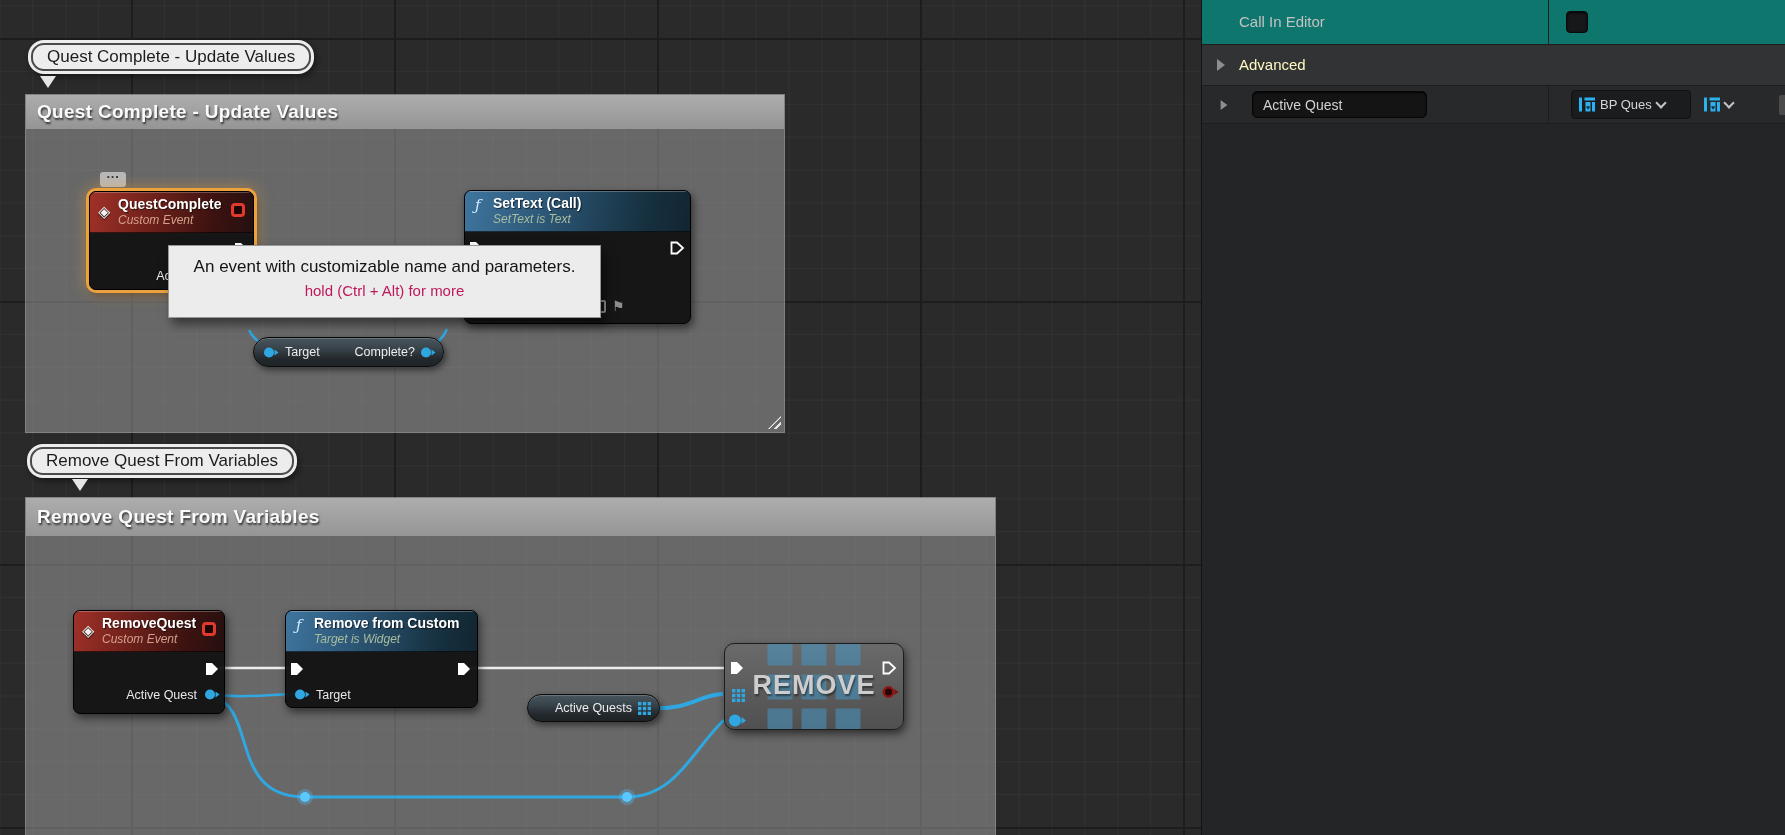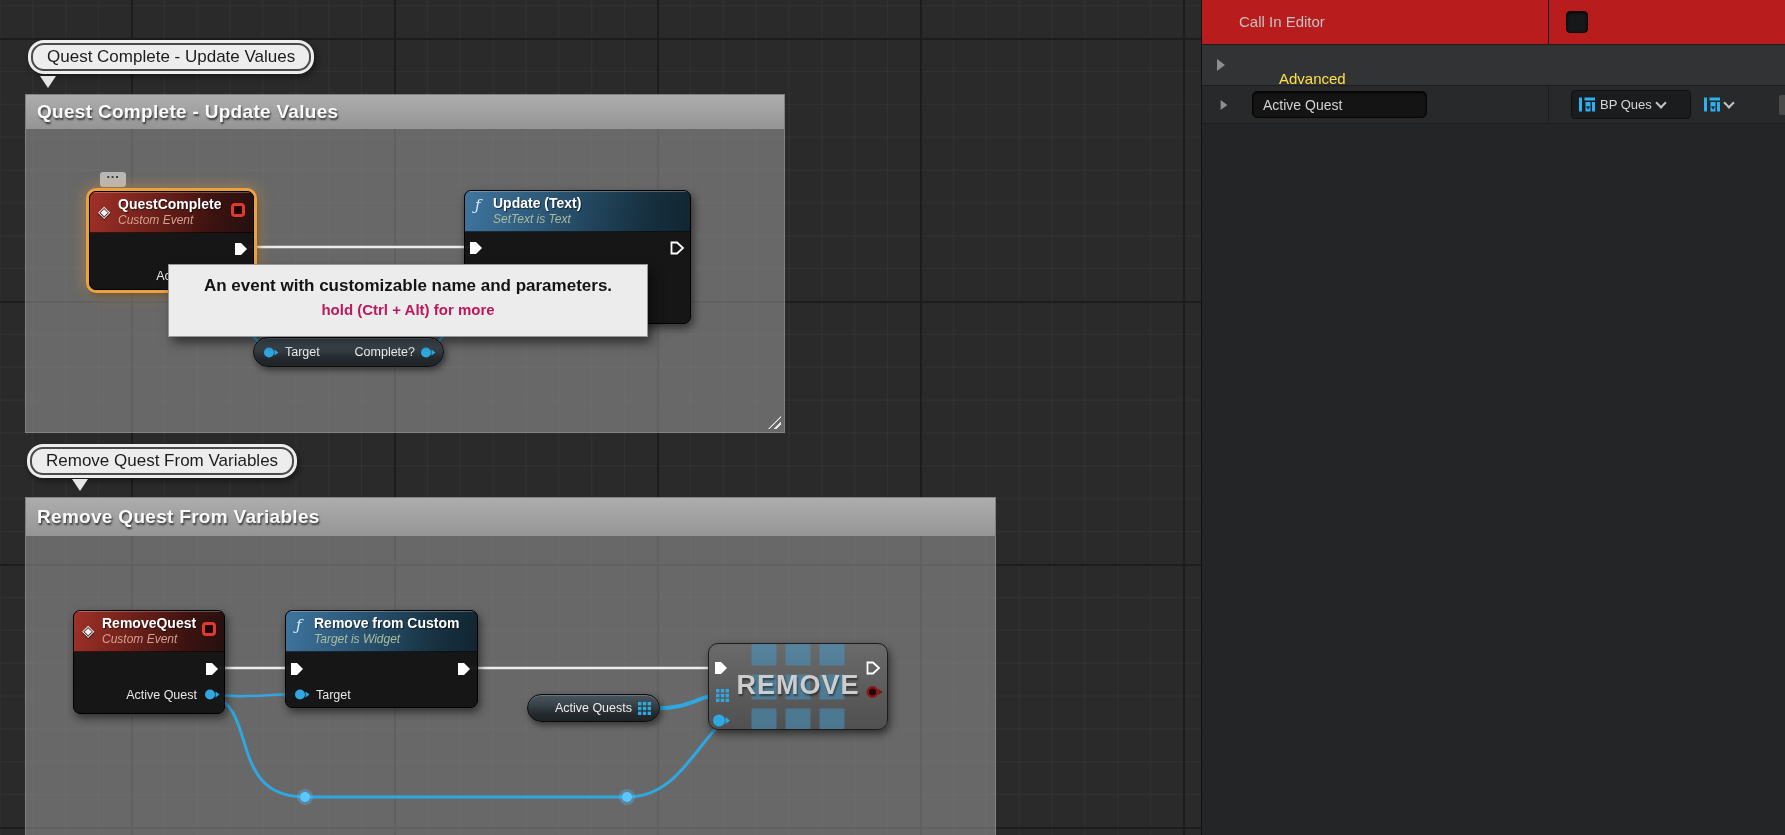--- a/index.html
+++ b/index.html
@@ -190,21 +190,21 @@
       <span class="pin-label" style="right:26px; top:77px;">Active Quest</span>
       <svg style="position:absolute; right:3px; top:77px;" width="16" height="13">
         <circle cx="6" cy="6.5" r="5" fill="#2fa8e2"></circle>
           <path d="M11.5,3.5 l4,3 -4,3 z" fill="#2fa8e2"></path>
       </svg>
     </div>
 
     <div class="node" style="left:464px; top:190px; width:227px; height:134px;">
       <div class="n-header blue">
         <span class="fn-glyph">ƒ</span>
-        <span class="n-title">Update (Text)</span>
+        <span class="n-title">SetText (Call)</span>
         <span class="n-sub blue-sub">SetText is Text</span>
       </div>
       <svg style="position:absolute; left:4px; top:50px;" width="15" height="14">
         <path d="M1,1 h6 l6,6 -6,6 h-6 z" fill="#fff"></path>
       </svg>
       <svg style="position:absolute; right:5px; top:50px;" width="15" height="14">
         <path d="M1.5,1.5 h5.5 l6,5.5 -6,5.5 h-5.5 z" fill="none" stroke="#fff" stroke-width="1.8"></path>
       </svg>
       <div class="settext-remnant" style="left:130px; top:107px;">
         <span class="bracket-box"></span>
@@ -218,21 +218,21 @@
           <path d="M11.5,3.5 l4,3 -4,3 z" fill="#2fa8e2"></path>
       </svg>
       <span style="margin-left:6px;">Target</span>
       <span style="margin-left:auto;">Complete?</span>
       <svg style="margin:0 7px 0 5px;" width="16" height="13">
         <circle cx="6" cy="6.5" r="5" fill="#2fa8e2"></circle>
           <path d="M11.5,3.5 l4,3 -4,3 z" fill="#2fa8e2"></path>
       </svg>
     </div>
 
-    <div id="tooltip" style="left:168px; top:264px; width:480px; height:73px;font-weight:bold;">
+    <div id="tooltip" style="left:168px; top:245px; width:433px; height:73px;">
       <div class="t1">An event with customizable name and parameters.</div>
       <div class="t2">hold (Ctrl + Alt) for more</div>
     </div>
 
     <div class="node" style="left:73px; top:610px; width:152px; height:104px;">
       <div class="n-header red">
         <span class="ev-diamond">◈</span>
         <span class="n-title">RemoveQuest</span>
         <span class="n-sub red-sub">Custom Event</span>
         <span class="red-square"></span>
@@ -276,21 +276,21 @@
           <rect x="0" y="4.8" width="3.4" height="3.4"></rect>
             <rect x="4.8" y="4.8" width="3.4" height="3.4"></rect>
             <rect x="9.6" y="4.8" width="3.4" height="3.4"></rect>
           <rect x="0" y="9.6" width="3.4" height="3.4"></rect>
             <rect x="4.8" y="9.6" width="3.4" height="3.4"></rect>
             <rect x="9.6" y="9.6" width="3.4" height="3.4"></rect>
         </g>
       </svg>
     </div>
 
-    <div id="remove-node" style="left:708px; top:643px; width:180px; height:87px;">
+    <div id="remove-node" style="left:724px; top:643px; width:180px; height:87px;">
       <div class="watermark">
         <i></i>
           <i></i>
           <i></i>
           <i></i>
           <i></i>
           <i></i>
           <i></i>
           <i></i>
           <i></i>
@@ -321,29 +321,29 @@
       </svg>
       <svg style="position:absolute; right:4px; top:41px;" width="17" height="14">
         <circle cx="6.5" cy="7" r="4.8" fill="#2a0505" stroke="#8a1717" stroke-width="2.4"></circle>
         <path d="M12.5,4 l4,3 -4,3 z" fill="#7a1414"></path>
       </svg>
     </div>
   </div>
 
   <div id="panel">
 
-    <div class="p-row" style="height:45px; background:#b91c1c;">
+    <div class="p-row" style="height:45px; background:#0f766e;">
       <span class="p-label" style="left:37px; top:13px;">Call In Editor</span>
       <div class="v-div" style="left:346px;"></div>
       <span class="checkbox" style="left:364px; top:11px;"></span>
     </div>
 
     <div class="p-row" style="height:41px; background:#323334;">
       <span class="tri-right" style="position:absolute; left:15px; top:14px;"></span>
-      <span class="p-label" style="left:37px; top:25px; color:#fde047;margin-left:40px;">Advanced</span>
+      <span class="p-label" style="left:37px; top:11px; color:#fef9c3;">Advanced</span>
     </div>
 
 
     <div class="p-row" style="height:38px; background:#28292b;">
       <span class="tri-right" style="position:absolute; left:18px; top:13px; transform:scale(.85);"></span>
       <input class="prop-input" style="left: 50px; top: 5px;" readonly="" value="Active Quest">
       <div class="v-div" style="left:346px;"></div>
 
       <div class="dropdown boxed" style="left:369px; top:4px; width:120px;">
         <svg width="16" height="15">

